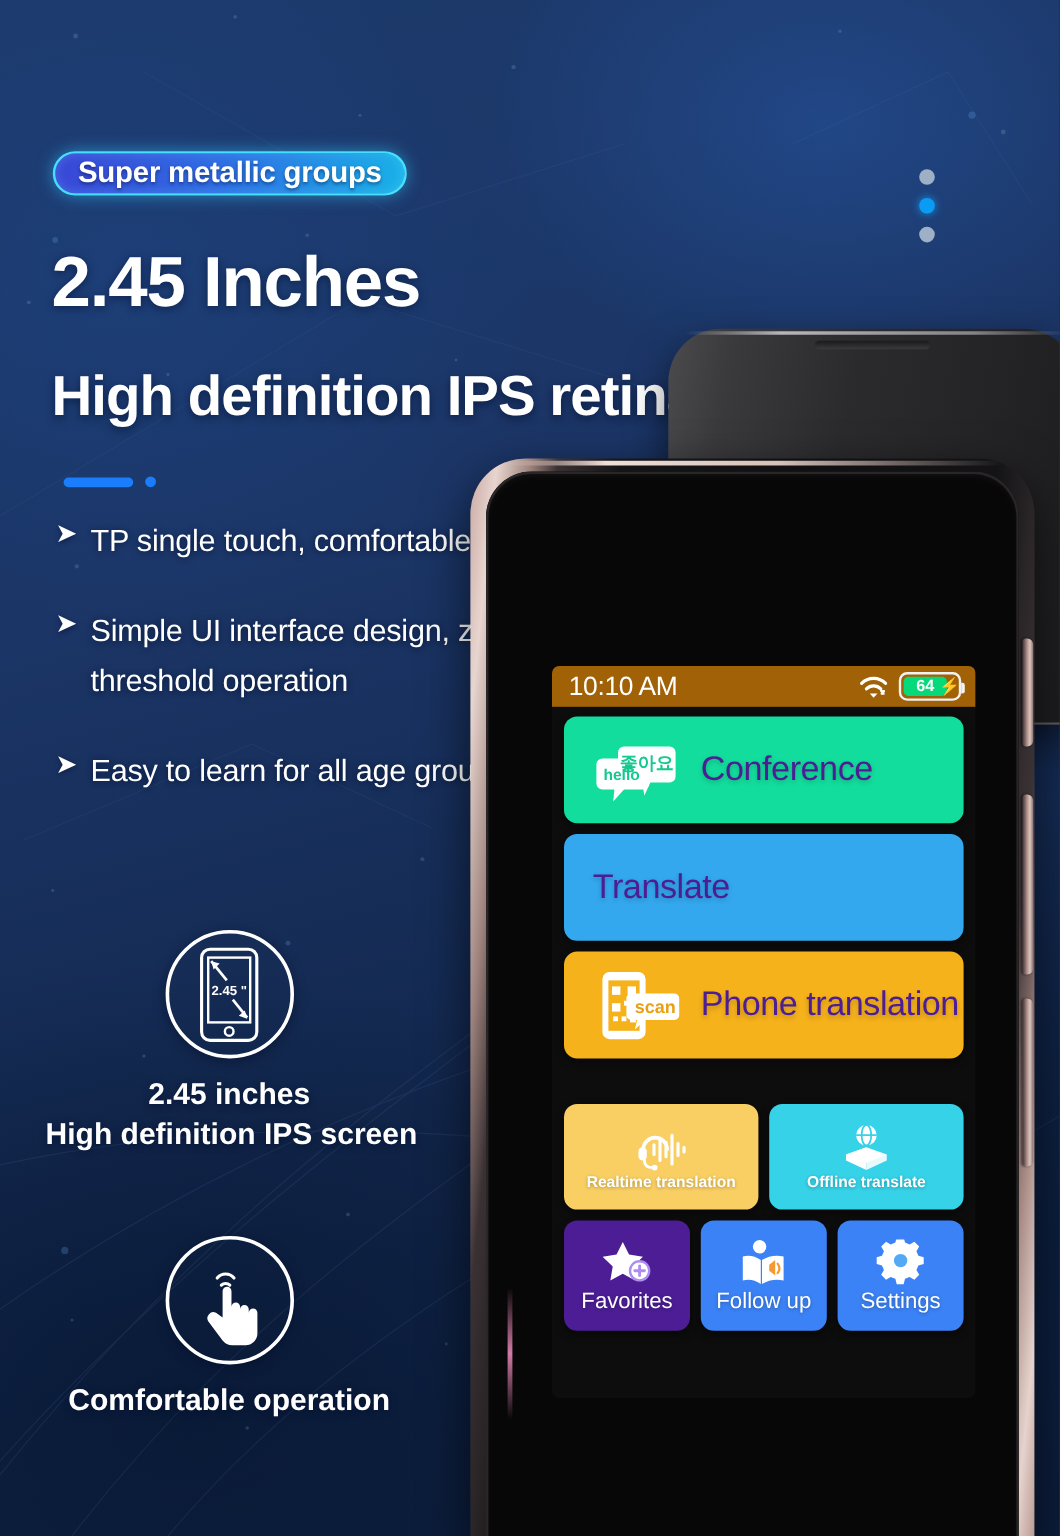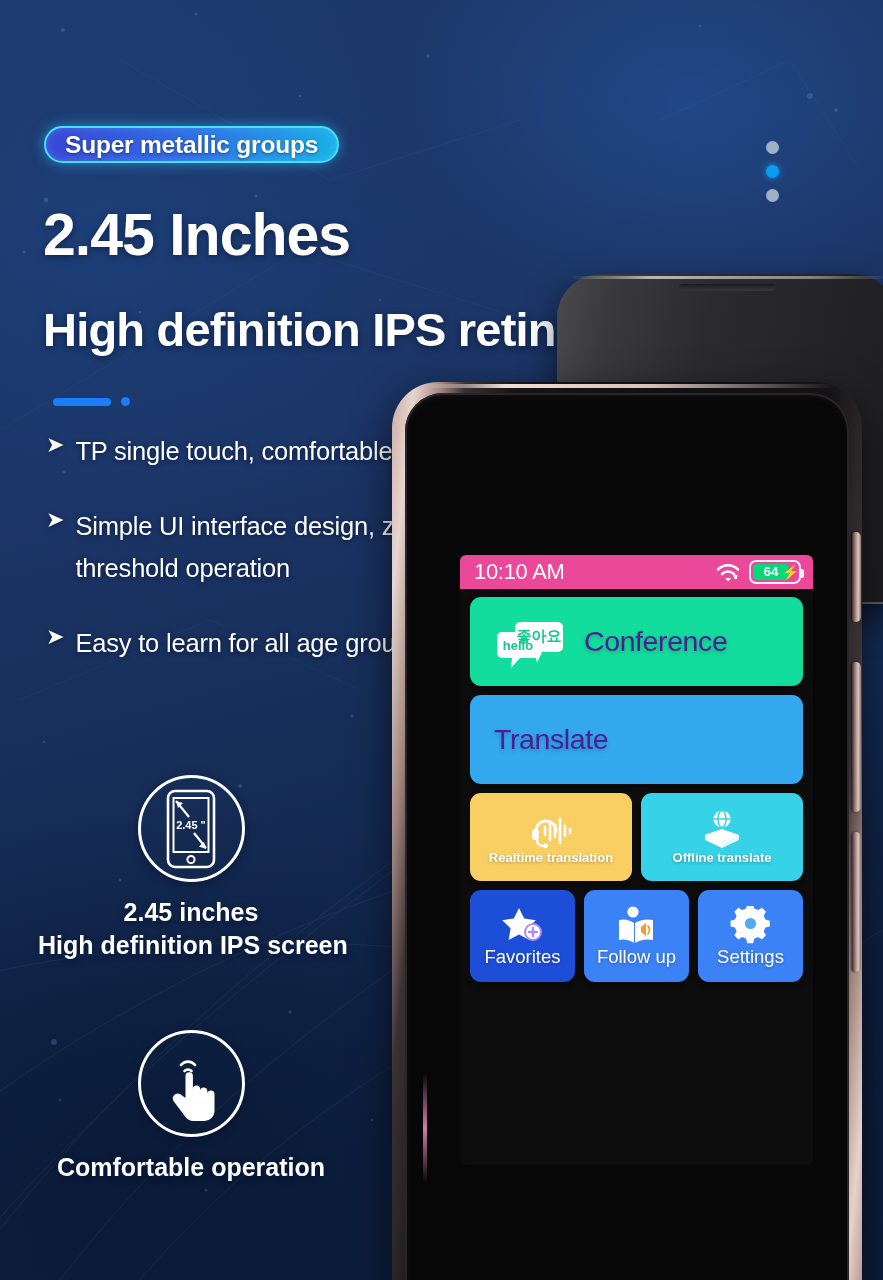--- a/index.html
+++ b/index.html
@@ -144,21 +144,21 @@
     border-radius:2px;
   }
 
   
   .screen {
     position:absolute; left:55px; top:162px; width:353px; height:610px;
     background:#0d0d0e; border-radius:6px; overflow:hidden;
   }
   .statusbar {
     height:34px; display:flex; align-items:center; padding:0 12px 0 14px; gap:8px;
-    background:#ec4899;
+    background:#a16207;
   }
   .statusbar .time { color:#fff; font-size:22px; letter-spacing:-.3px; flex:1; }
   .wifi-icon { width:26px; height:20px; position:relative; flex:0 0 auto; }
   .battery {
     width:52px; height:24px; border:2.5px solid #f2f2f2; border-radius:7px;
     display:flex; align-items:flex-end; padding:2px; position:relative; flex:0 0 auto;
   }
   .battery:after {
     content:""; position:absolute; right:-5px; top:7px; width:3px; height:9px;
     background:#f2f2f2; border-radius:0 2px 2px 0;
@@ -174,21 +174,21 @@
   .tile {
     border-radius:11px; position:relative; overflow:hidden;
     box-shadow:0 3px 7px rgba(0,0,0,.45);
   }
   
   .tile.wide { height:89px; display:flex; align-items:center; padding-left:24px; gap:12px; }
   .tile.wide .lbl { color:#4c1d95; font-size:28.5px; line-height:1.05; letter-spacing:-.4px; text-shadow:0 2px 4px rgba(0,0,0,.22); }
   .tile.wide .ico { width:78px; height:64px; flex:0 0 auto; position:relative; }
 
   
-  .row2 { display:flex; gap:9px; }
+  .row2 { display:flex; gap:9px;margin-top:29px; }
   .tile.med { flex:1; height:88px; display:flex; flex-direction:column; align-items:center; justify-content:center; gap:2px; }
   .tile.med .ico { width:46px; height:40px; position:relative; }
   .tile.med .lbl { color:#fff; font-size:13px; line-height:1.12; text-align:center; font-weight:bold; text-shadow:0 1px 3px rgba(0,0,0,.3); }
 
   
   .row3 { display:flex; gap:9px; }
   .tile.sm { flex:1; height:92px; display:flex; flex-direction:column; align-items:center; justify-content:center; gap:4px; }
   .tile.sm .ico { width:42px; height:38px; position:relative; }
   .tile.sm .lbl { color:#fff; font-size:18.5px; line-height:1; text-shadow:0 1px 3px rgba(0,0,0,.3); }
 </style>
@@ -361,20 +361,41 @@
               <text x="24" y="40" font-family="Liberation Sans, sans-serif" font-size="13" font-weight="bold" fill="#13c98e" text-anchor="middle">hello</text>
             </svg>
           </span>
           <span class="lbl">Conference</span>
         </div>
 
         <div class="tile wide" style="background:#33a8ee">
           <span class="lbl">Translate</span>
         </div>
 
+        <div class="tile wide" style="background:#f6b21b">
+          <span class="ico">
+            <svg width="78" height="64" viewBox="0 0 78 64">
+              <rect x="8" y="4" width="36" height="56" rx="6" fill="#fff"></rect>
+              <rect x="13" y="11" width="26" height="42" fill="#f6b21b"></rect>
+              <g fill="#fff">
+                <rect x="16" y="16" width="7" height="7"></rect>
+                  <rect x="29" y="16" width="7" height="7"></rect>
+                <rect x="16" y="30" width="7" height="7"></rect>
+                  <rect x="26" y="28" width="4" height="4"></rect>
+                <rect x="32" y="33" width="4" height="4"></rect>
+                  <rect x="17" y="41" width="4" height="4"></rect>
+                <rect x="24" y="41" width="4" height="4"></rect>
+                  <rect x="31" y="41" width="5" height="5"></rect>
+              </g>
+              <path d="M32 22 h36 a4 4 0 0 1 4 4 v14 a4 4 0 0 1 -4 4 h-24 l-9 8 l2 -8 h-5 a4 4 0 0 1 -4 -4 v-14 a4 4 0 0 1 4 -4 z" fill="#fff"></path>
+              <text x="52" y="38" font-family="Liberation Sans, sans-serif" font-size="15" font-weight="bold" fill="#e9a013" text-anchor="middle">scan</text>
+            </svg>
+          </span>
+          <span class="lbl">Phone translation</span>
+        </div>
 
         <div class="row2">
           <div class="tile med" style="background:#f9cf63">
             <span class="ico">
               <svg width="46" height="40" viewBox="0 0 46 40">
                 <path d="M8 22 a10 10 0 0 1 20 0" fill="none" stroke="#fff" stroke-width="3" stroke-linecap="round"></path>
                 <rect x="4" y="20" width="7" height="11" rx="3.5" fill="#fff"></rect>
                 <path d="M9 31 q0 6 7 6" fill="none" stroke="#fff" stroke-width="2.4" stroke-linecap="round"></path>
                 <circle cx="17.5" cy="37" r="2.4" fill="#fff"></circle>
                 <g stroke="#fff" stroke-width="2.6" stroke-linecap="round">
@@ -401,21 +422,21 @@
                 <path d="M6 26 l17 7 v-13" fill="#fff" opacity="0.82"></path>
                 <path d="M6 26 v5 l17 8 v-12 z" fill="#fff"></path>
                 <path d="M40 26 v5 l-17 8 v-12 z" fill="#fff" opacity="0.88"></path>
               </svg>
             </span>
             <span class="lbl">Offline translate</span>
           </div>
         </div>
 
         <div class="row3">
-          <div class="tile sm" style="background:#1d4ed8">
+          <div class="tile sm" style="background:#4c1d95">
             <span class="ico">
               <svg width="42" height="38" viewBox="0 0 42 38">
                 <path d="M17 2 l5.2 10.5 l11.6 1.7 l-8.4 8.2 l2 11.6 l-10.4 -5.5 l-10.4 5.5 l2 -11.6 l-8.4 -8.2 l11.6 -1.7 z" fill="#fff"></path>
                 <circle cx="31" cy="26" r="8" fill="#fff" stroke="#ad8df0" stroke-width="2"></circle>
                 <g stroke="#ad8df0" stroke-width="2.4" stroke-linecap="round">
                   <line x1="31" y1="22" x2="31" y2="30"></line>
                   <line x1="27" y1="26" x2="35" y2="26"></line>
                 </g>
               </svg>
             </span>

